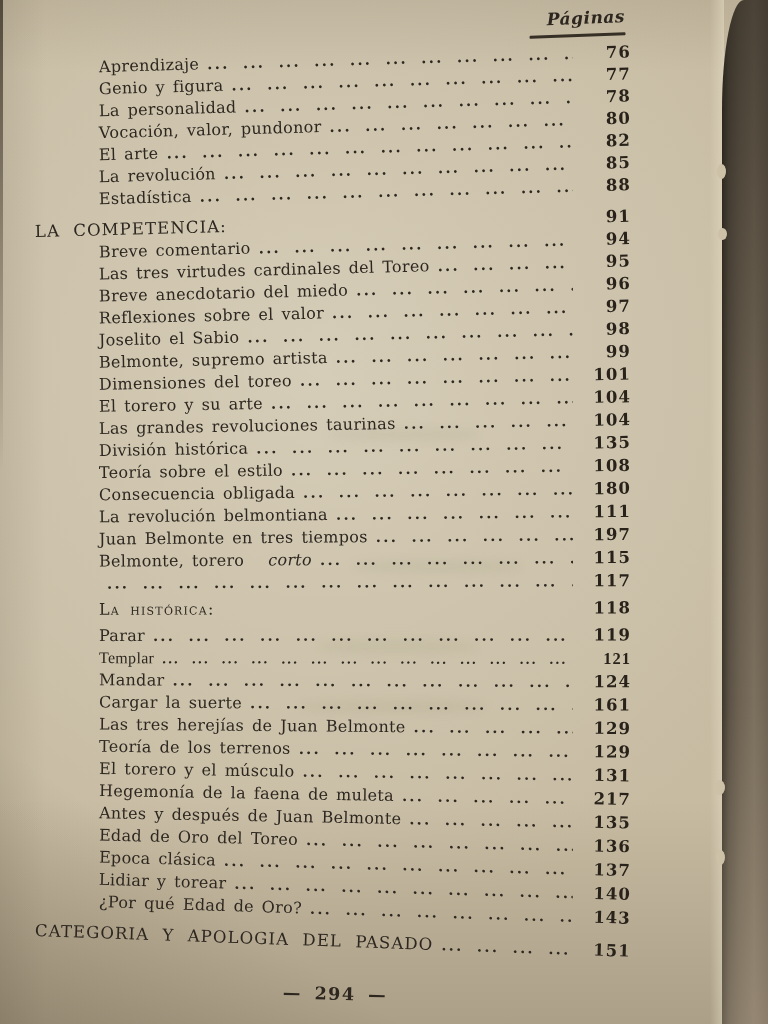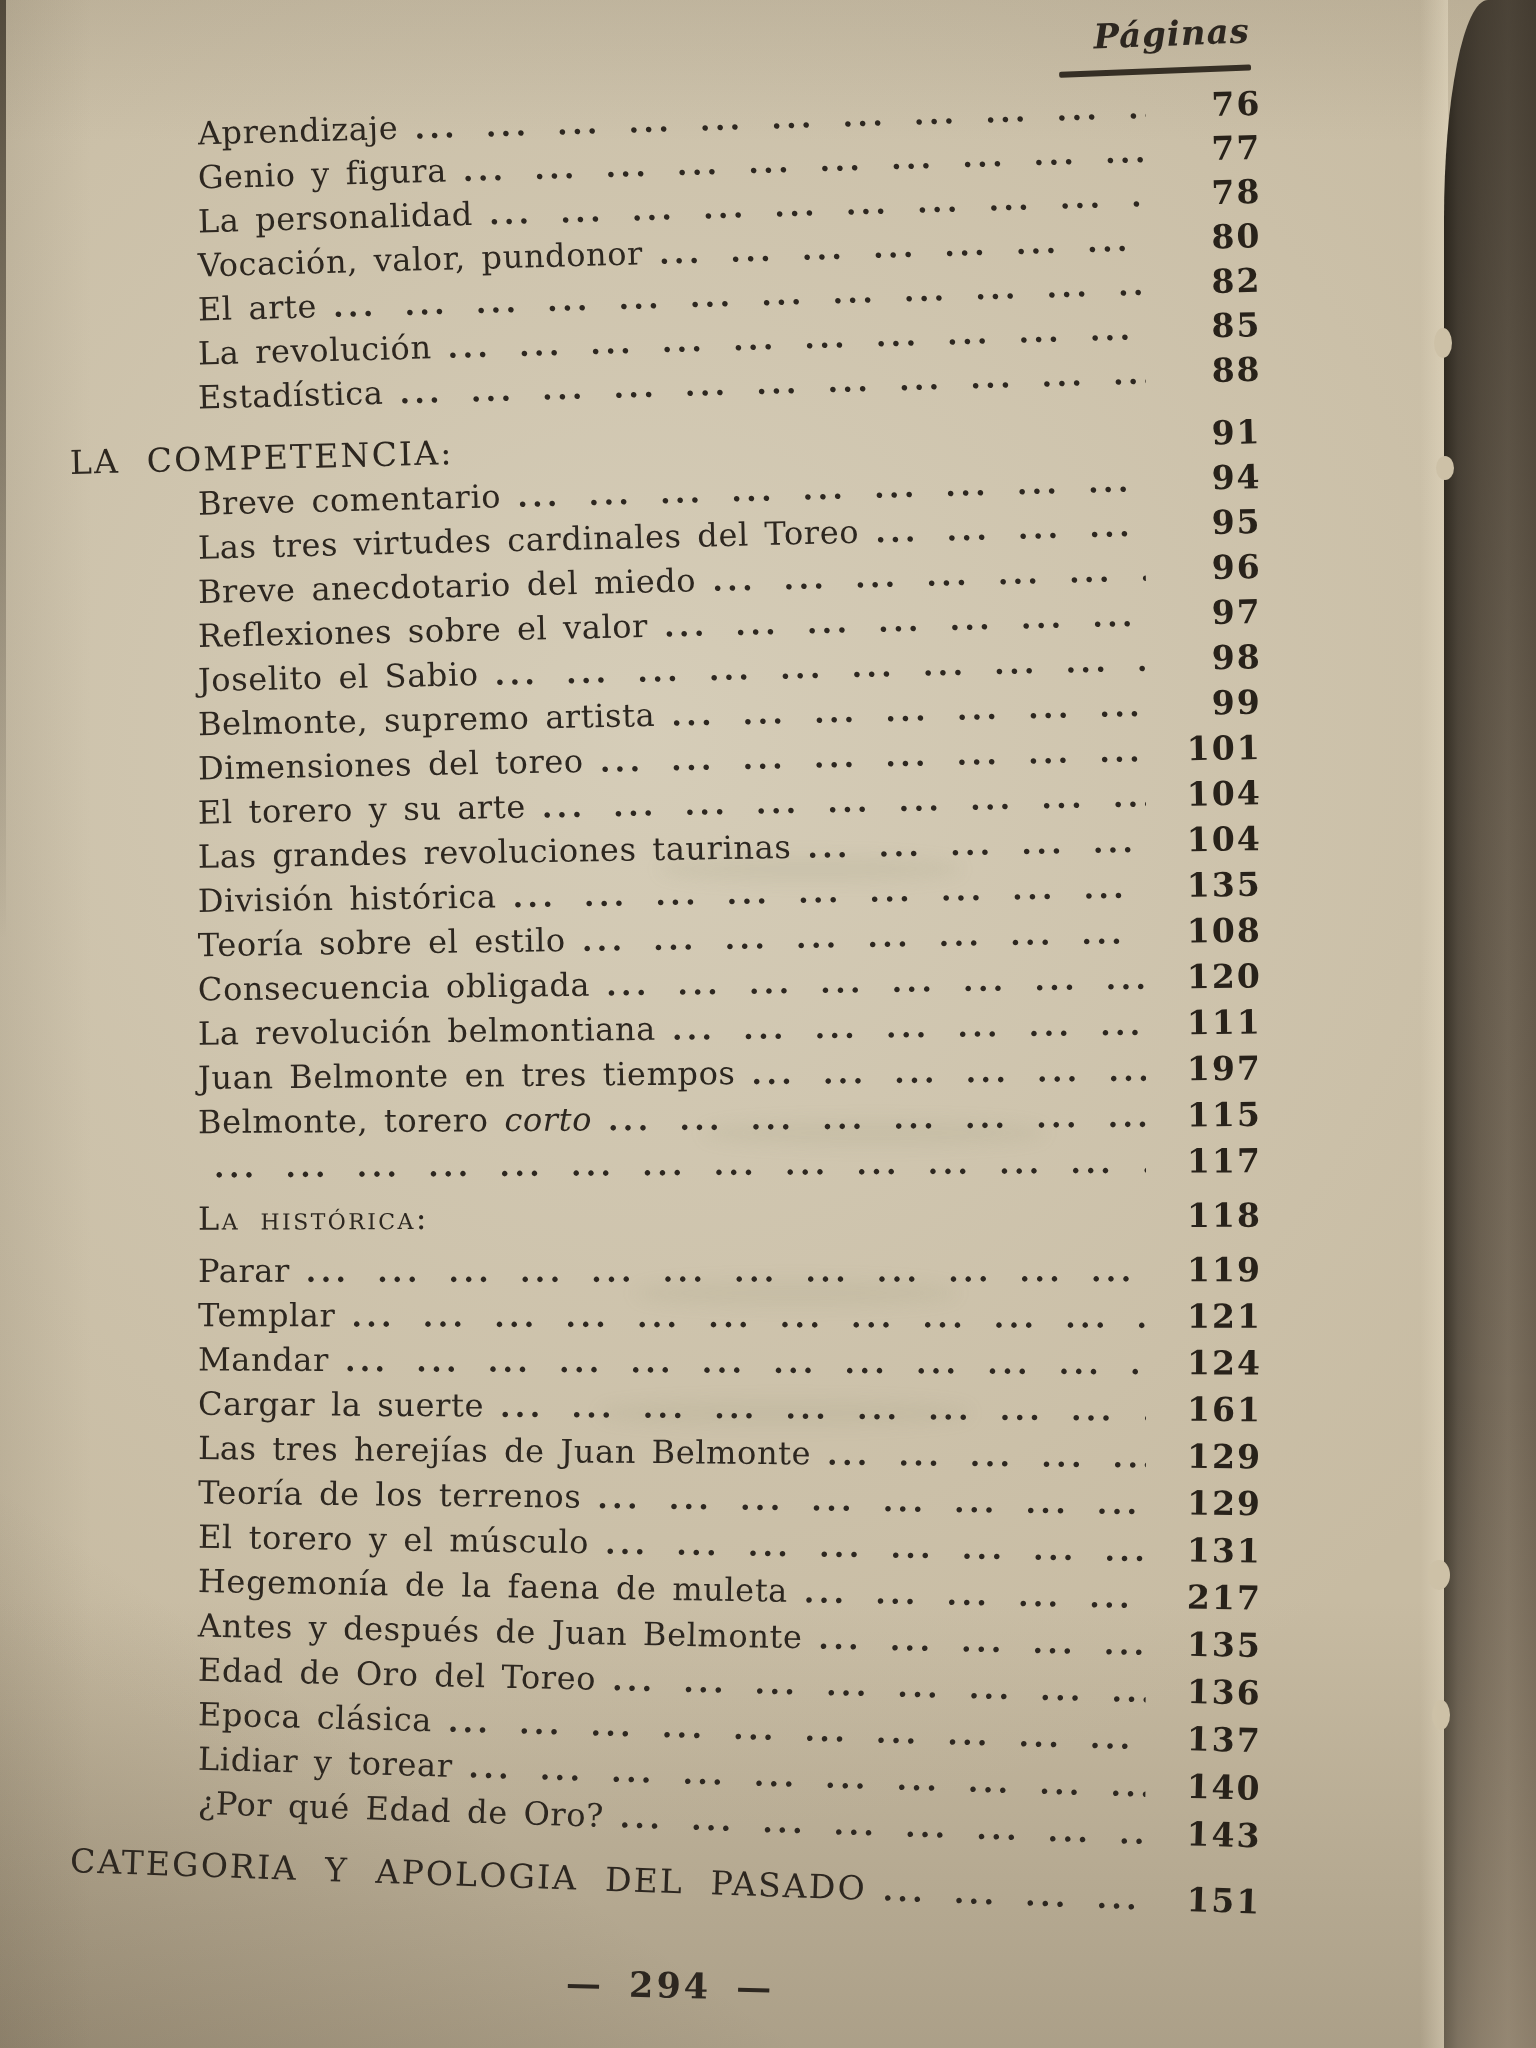--- a/index.html
+++ b/index.html
@@ -89,21 +89,21 @@
     flex:1;overflow:hidden;white-space:nowrap;
     margin:0 12px 0 8px;
     letter-spacing:2.2px;word-spacing:6px;
     font-weight:bold;font-size:15px;
   }
   .num{
     width:46px;text-align:right;flex:none;
     font-weight:bold;font-size:16.5px;letter-spacing:1px;
     color:var(--num-ink);
   }
-  .it{font-style:italic;}
+  .it{font-style:italic;margin-left:16px;}
   .footer{
     margin-top:34px;padding-left:248px;
     font-weight:bold;font-size:17.5px;letter-spacing:1.5px;word-spacing:5px;
     transform:rotate(1.3deg);transform-origin:0 50%;
   }
 </style>
 </head>
 <body>
 
 <div class="photo">
@@ -212,21 +212,21 @@
     <span class="num">135</span>
   </div>
         <div class="row entry" style="transform: rotate(-0.79deg); transform-origin: 0px 50%;">
     <span class="label">Teoría sobre el estilo</span>
     <span class="leader">... ... ... ... ... ... ... ... ... ... ... ... ... ... ... ... ... ... ... ... ... ... ... ... ... ... ... ... ... ... ... ... ... ... ... ... ... ... ... ... </span>
     <span class="num">108</span>
   </div>
         <div class="row entry" style="transform: rotate(-0.7deg); transform-origin: 0px 50%;">
     <span class="label">Consecuencia obligada</span>
     <span class="leader">... ... ... ... ... ... ... ... ... ... ... ... ... ... ... ... ... ... ... ... ... ... ... ... ... ... ... ... ... ... ... ... ... ... ... ... ... ... ... ... </span>
-    <span class="num">120</span>
+    <span class="num">180</span>
   </div>
         <div class="row entry" style="transform: rotate(-0.6deg); transform-origin: 0px 50%;">
     <span class="label">La revolución belmontiana</span>
     <span class="leader">... ... ... ... ... ... ... ... ... ... ... ... ... ... ... ... ... ... ... ... ... ... ... ... ... ... ... ... ... ... ... ... ... ... ... ... ... ... ... ... </span>
     <span class="num">111</span>
   </div>
         <div class="row entry" style="transform: rotate(-0.5deg); transform-origin: 0px 50%;">
     <span class="label">Juan Belmonte en tres tiempos</span>
     <span class="leader">... ... ... ... ... ... ... ... ... ... ... ... ... ... ... ... ... ... ... ... ... ... ... ... ... ... ... ... ... ... ... ... ... ... ... ... ... ... ... ... </span>
     <span class="num">197</span>
@@ -243,21 +243,21 @@
         <div class="row subsection" style="transform: rotate(-0.16deg); transform-origin: 0px 50%;">
     <span class="label">La histórica:</span>
     <span class="leader"></span>
     <span class="num">118</span>
   </div>
         <div class="row entry" style="transform: rotate(-0.04deg); transform-origin: 0px 50%;">
     <span class="label">Parar</span>
     <span class="leader">... ... ... ... ... ... ... ... ... ... ... ... ... ... ... ... ... ... ... ... ... ... ... ... ... ... ... ... ... ... ... ... ... ... ... ... ... ... ... ... </span>
     <span class="num">119</span>
   </div>
-        <div class="row entry" style="transform: rotate(0.09deg); transform-origin: 0px 50%;">
+        <div class="row entry" style="transform: rotate(0.09deg); transform-origin: 0px 50%; font-family: Liberation Serif, serif;">
     <span class="label">Templar</span>
     <span class="leader">... ... ... ... ... ... ... ... ... ... ... ... ... ... ... ... ... ... ... ... ... ... ... ... ... ... ... ... ... ... ... ... ... ... ... ... ... ... ... ... </span>
     <span class="num">121</span>
   </div>
         <div class="row entry" style="transform: rotate(0.22deg); transform-origin: 0px 50%;">
     <span class="label">Mandar</span>
     <span class="leader">... ... ... ... ... ... ... ... ... ... ... ... ... ... ... ... ... ... ... ... ... ... ... ... ... ... ... ... ... ... ... ... ... ... ... ... ... ... ... ... </span>
     <span class="num">124</span>
   </div>
         <div class="row entry" style="transform: rotate(0.35deg); transform-origin: 0px 50%;">

